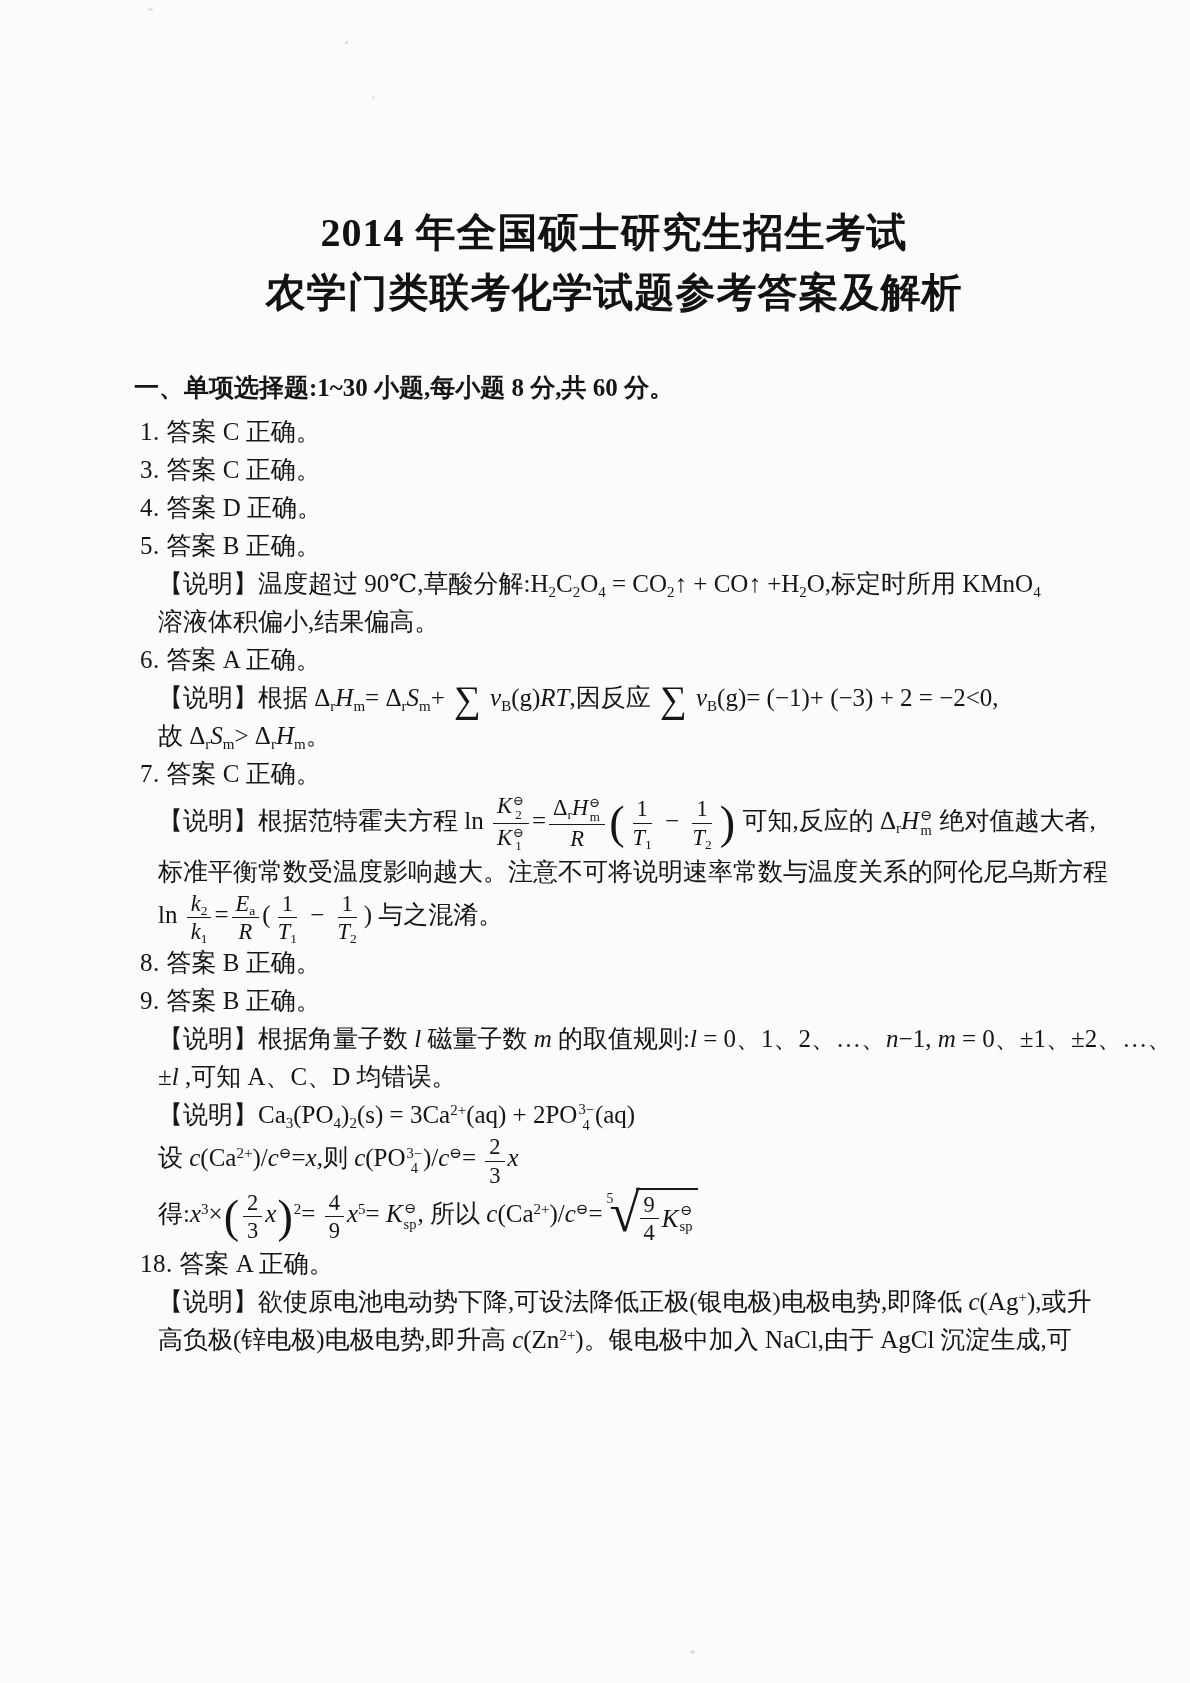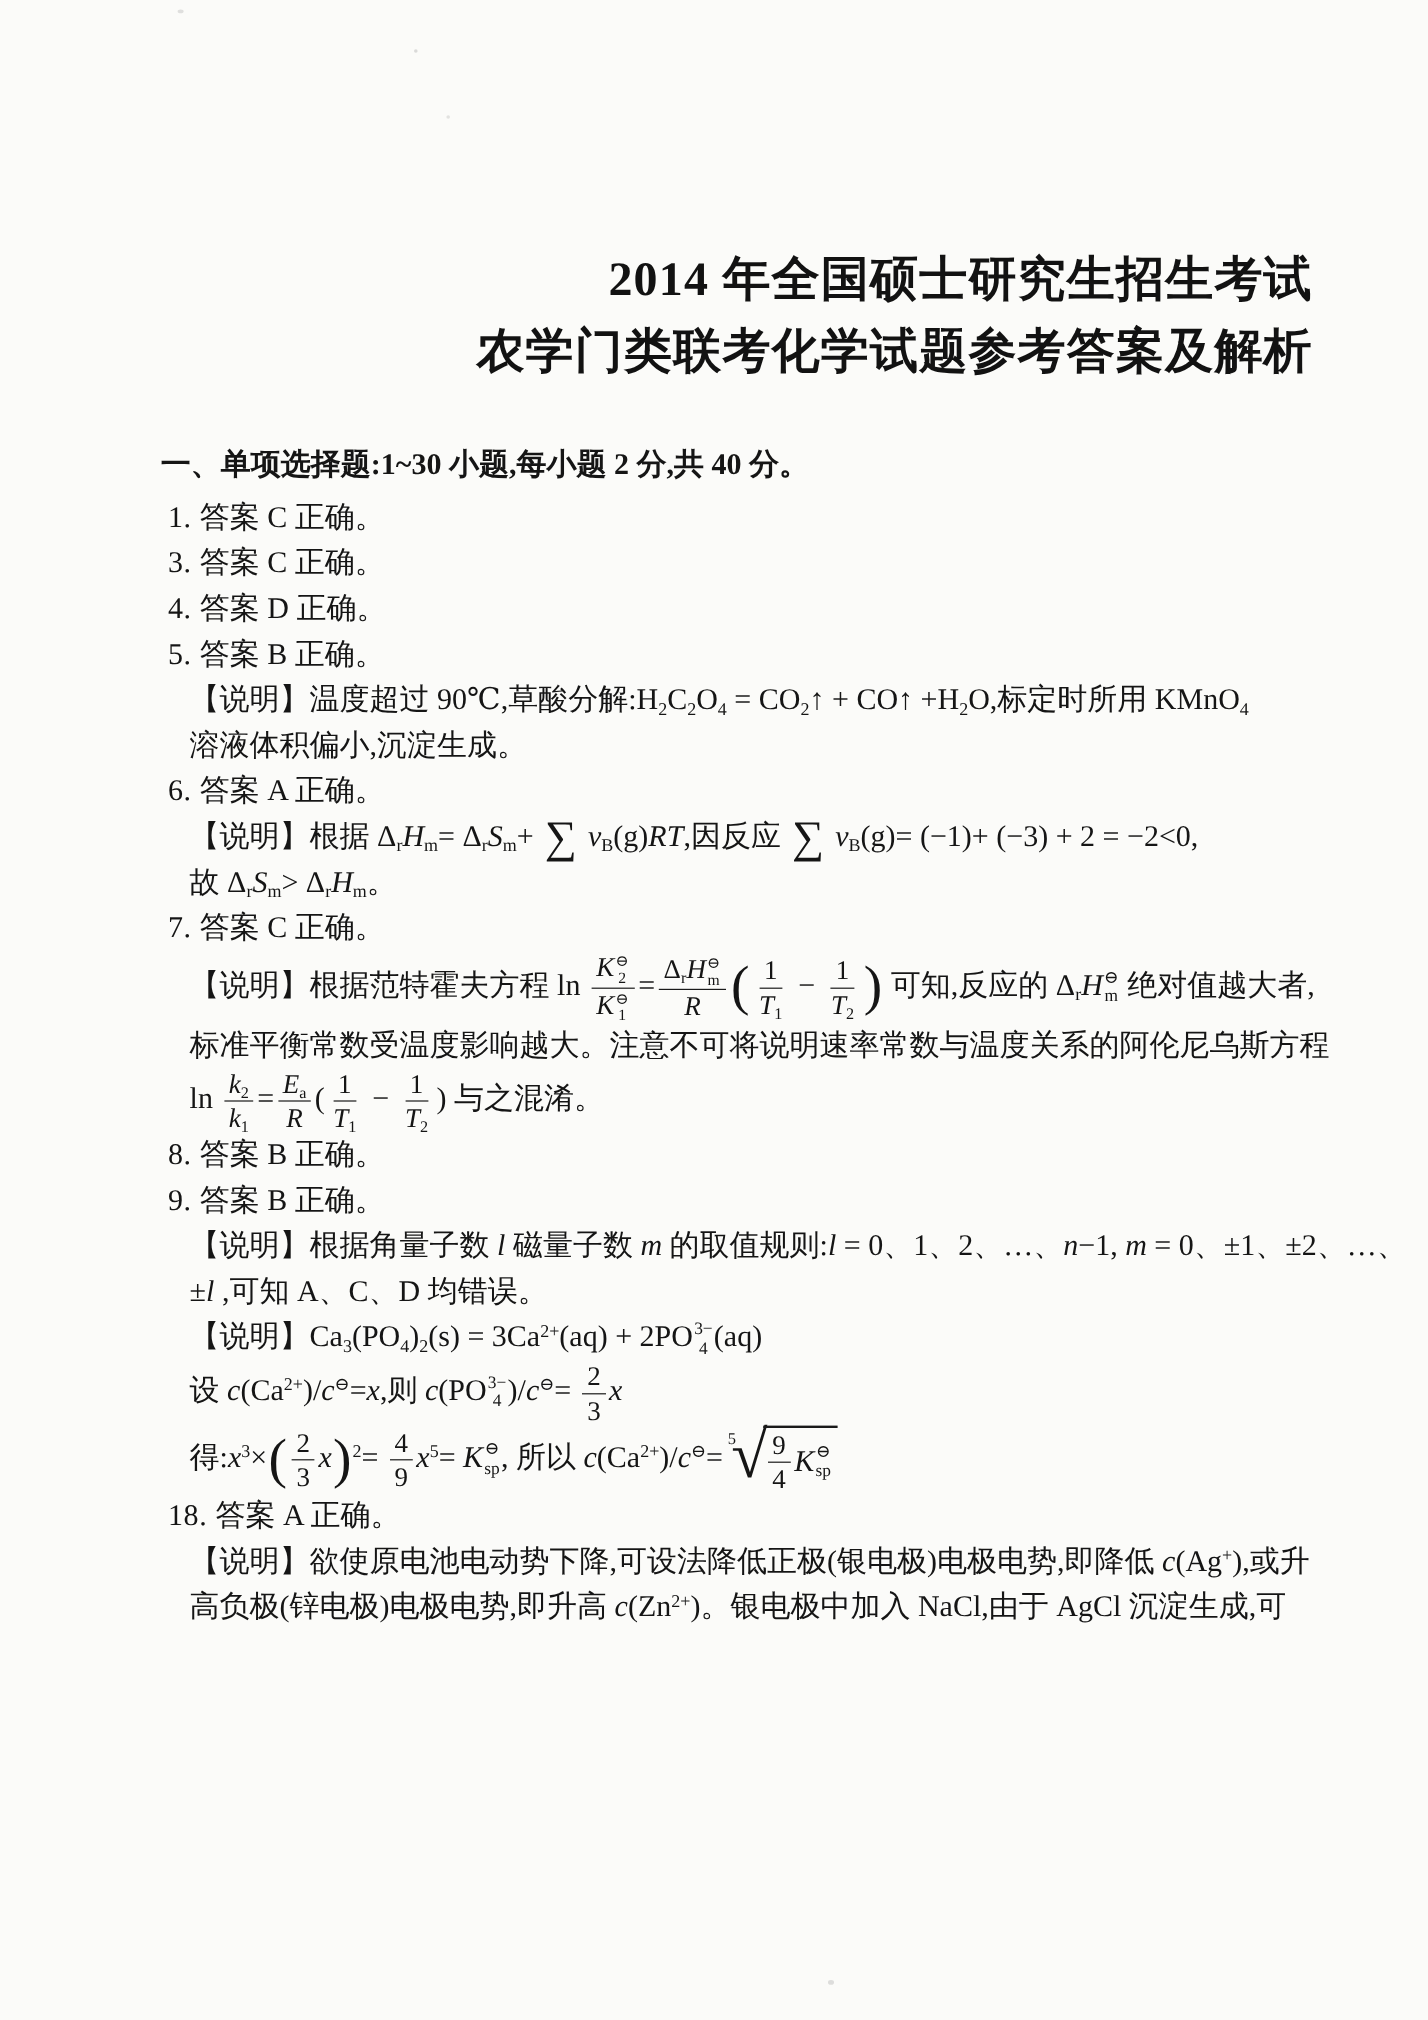--- a/index.html
+++ b/index.html
@@ -8,21 +8,21 @@
     width: 1190px; height: 1683px;
     background: #fbfbf9;
     font-family: "Liberation Serif", "DejaVu Serif", serif;
     color: #151515;
     overflow: hidden;
     position: relative;
   }
   .page { position: absolute; inset: 0; padding: 203px 96px 0 134px; }
 
   .title {
-    margin: 0; text-align: right;
+    margin: 0; text-align: center;
     font-size: 40px; font-weight: bold; line-height: 60px;
     letter-spacing: 1px; color: #121212;
   }
   .section-header {
     margin: 46px 0 6px 0;
     font-weight: bold; font-size: 25px; line-height: 38px;
     white-space: nowrap;
   }
 
   .line { white-space: nowrap; font-size: 25px; line-height: 38px; min-height: 38px; }
@@ -65,28 +65,28 @@
   }
 
   .speck { position: absolute; background: rgba(70,70,70,0.30); border-radius: 50%; }
 </style>
 </head>
 <body>
 
 <div class="page">
   <h1 class="title">2014 年全国硕士研究生招生考试</h1>
   <h1 class="title">农学门类联考化学试题参考答案及解析</h1>
-  <p class="section-header">一、单项选择题:1~30 小题,每小题 2 分,共 40 分。</p>
+  <p class="section-header">一、单项选择题:1~30 小题,每小题 8 分,共 60 分。</p>
   <div id="answers">
       <div class="line item"><span class="num">1. </span><span>答案 C 正确。</span></div>
       <div class="line item"><span class="num">3. </span><span>答案 C 正确。</span></div>
       <div class="line item"><span class="num">4. </span><span>答案 D 正确。</span></div>
       <div class="line item"><span class="num">5. </span><span>答案 B 正确。</span></div>
       <div class="line expl"><span class="seg-b">【说明】</span>温度超过 90℃,草酸分解:H<sub>2</sub>C<sub>2</sub>O<sub>4</sub> = CO<sub>2</sub>↑ + CO↑ +H<sub>2</sub>O,标定时所用 KMnO<sub>4</sub></div>
-      <div class="line expl">溶液体积偏小,沉淀生成。</div>
+      <div class="line expl">溶液体积偏小,结果偏高。</div>
       <div class="line item"><span class="num">6. </span><span>答案 A 正确。</span></div>
       <div class="line expl"><span class="seg-b">【说明】</span>根据 Δ<sub>r</sub><span class="seg-i">H</span><sub>m</sub>= Δ<sub>r</sub><span class="seg-i">S</span><sub>m</sub>+ <span class="sum">∑</span> <span class="seg-i">ν</span><sub>B</sub>(g)<span class="seg-i">RT</span>,因反应 <span class="sum">∑</span> <span class="seg-i">ν</span><sub>B</sub>(g)= (−1)+ (−3) + 2 = −2&lt;0,</div>
       <div class="line expl">故 Δ<sub>r</sub><span class="seg-i">S</span><sub>m</sub>&gt; Δ<sub>r</sub><span class="seg-i">H</span><sub>m</sub>。</div>
       <div class="line item"><span class="num">7. </span><span>答案 C 正确。</span></div>
       <div class="line expl"><span class="seg-b">【说明】</span>根据范特霍夫方程 ln <span class="frac">
           <span class="fnum"><span class="seg-i">K</span><span class="ss">
               <span class="ss-t">⊖</span>
               <span class="ss-b">2</span>
             </span></span>
           <span class="fden"><span class="seg-i">K</span><span class="ss">

